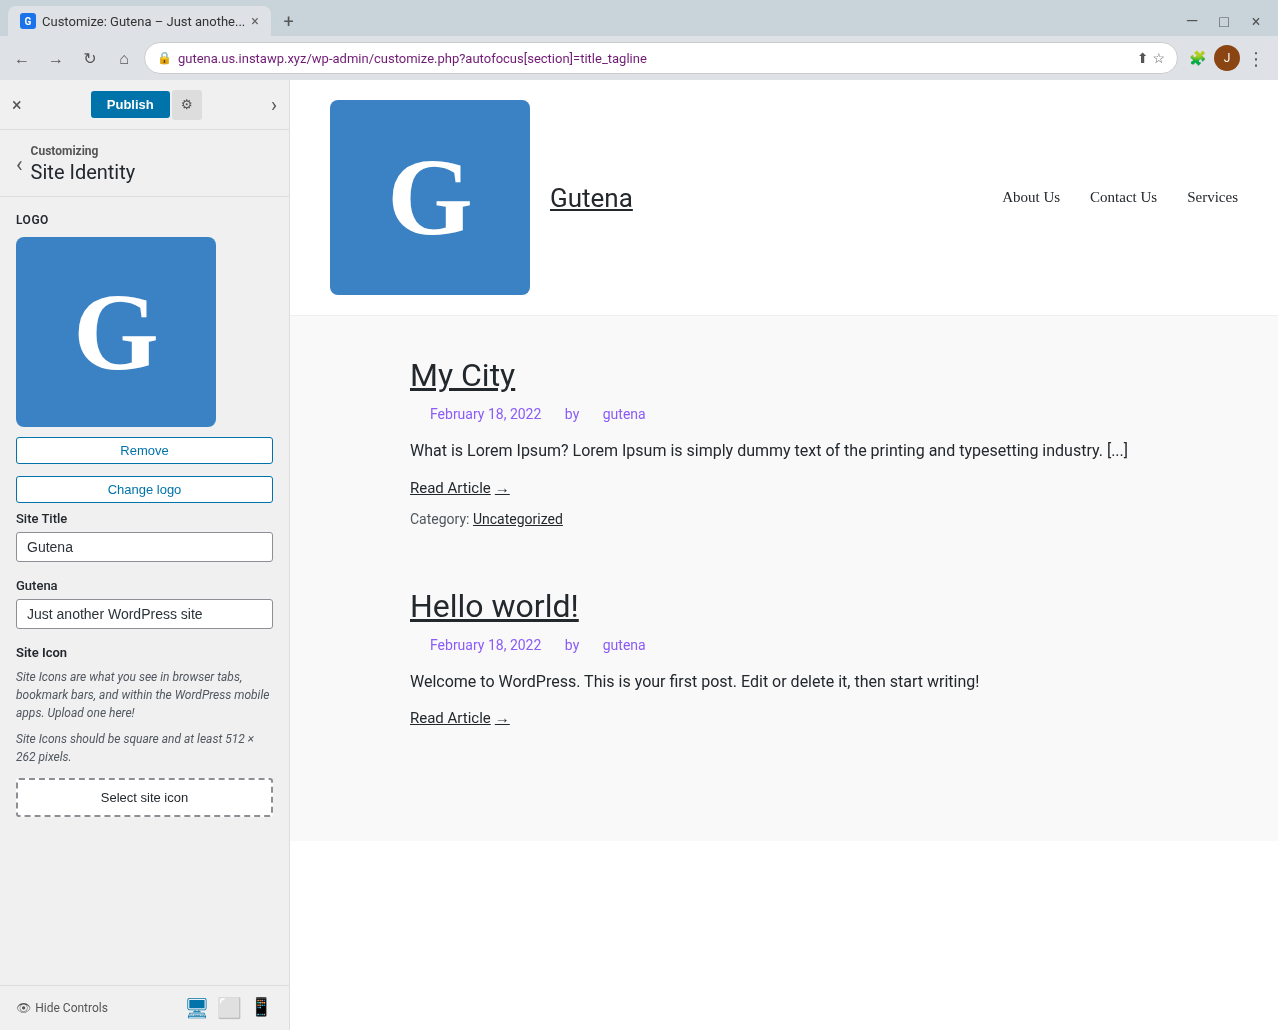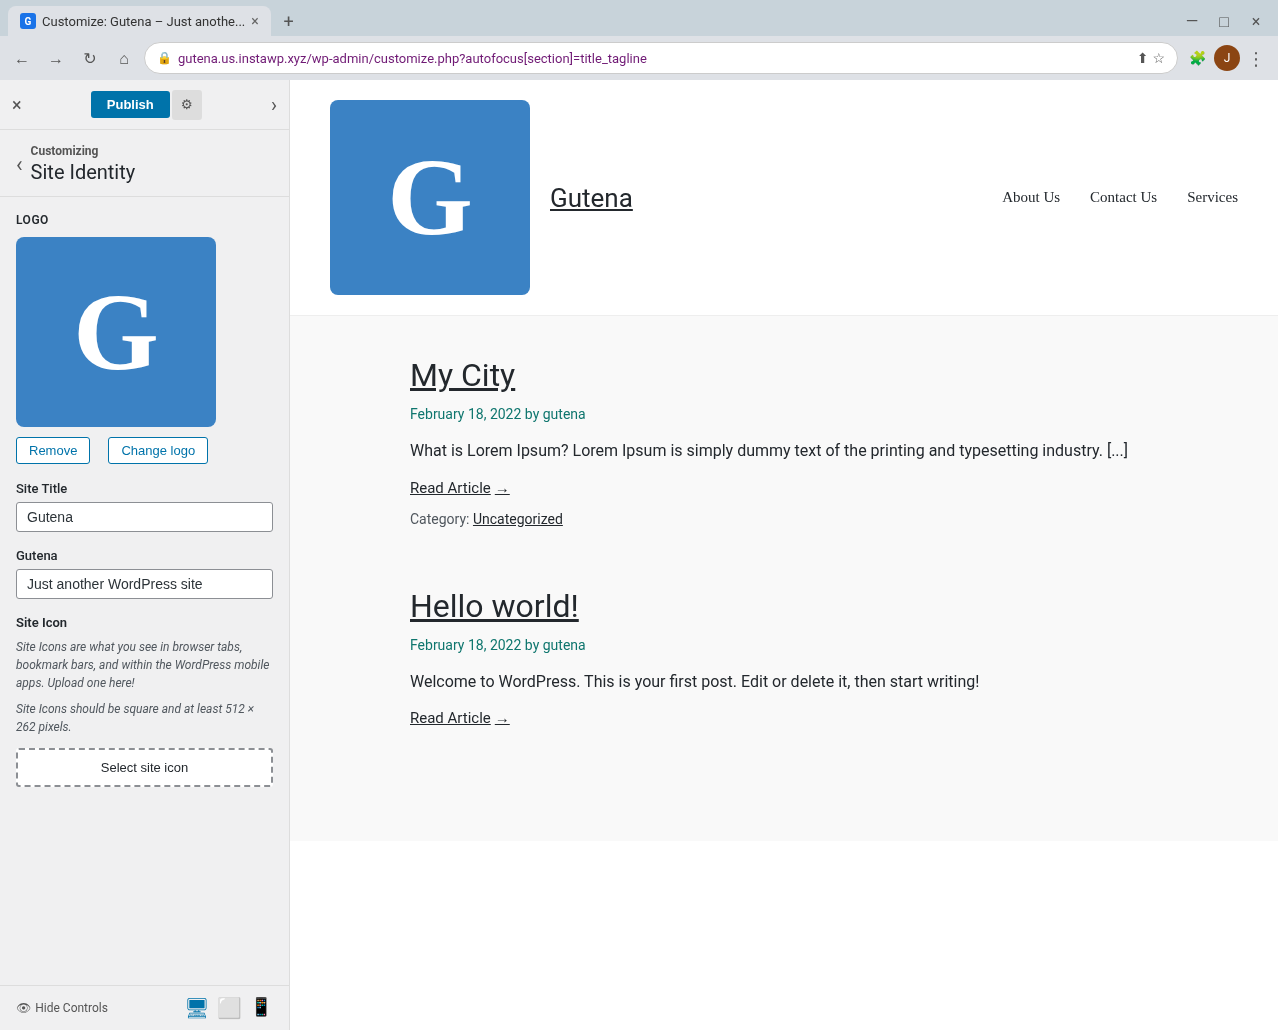--- a/index.html
+++ b/index.html
@@ -33,24 +33,24 @@
     .gear-btn { background: #ddd; border: none; width: 30px; height: 30px; border-radius: 3px; cursor: pointer; display: flex; align-items: center; justify-content: center; color: #555; }
     .publish-group { display: flex; align-items: center; gap: 2px; }
 
     .customizing-header { padding: 14px 16px 12px; border-bottom: 1px solid #ddd; }
     .customizing-label { font-size: 12px; color: #555; margin-bottom: 2px; font-weight: bold; }
     .customizing-title { font-size: 20px; color: #23282d; font-weight: 400; }
 
     .panel-content { flex: 1; overflow-y: auto; padding: 16px; }
 
     .section-label { font-size: 12px; font-weight: 600; color: #23282d; margin-bottom: 10px; text-transform: uppercase; letter-spacing: 0.5px; }
-    .logo-container { margin-bottom: 17px; }
+    .logo-container { margin-bottom: 8px; }
     .logo-preview { width: 200px; height: 190px; background: #3b82c4; border-radius: 8px; display: flex; align-items: center; justify-content: center; margin-bottom: 10px; }
     .logo-g { font-size: 110px; color: white; font-weight: bold; font-family: Georgia, serif; line-height: 1; }
-    .logo-actions { display: flex; gap: 18px; }
+    .logo-actions { display: flex; gap: 12px; flex-direction: column; }
     .logo-btn { border: 1px solid #0073aa; background: white; color: #0073aa; padding: 5px 12px; border-radius: 3px; cursor: pointer; font-size: 13px; }
 
     .field-group { margin-bottom: 16px; }
     .field-label { font-size: 13px; color: #23282d; margin-bottom: 6px; font-weight: 500; }
     .field-input { width: 100%; border: 1px solid #8c8f94; border-radius: 3px; padding: 6px 10px; font-size: 14px; color: #2c3338; background: white; outline: none; }
 
     .site-icon-section { margin-top: 8px; }
     .site-icon-label { font-size: 13px; font-weight: 600; color: #23282d; margin-bottom: 8px; }
     .site-icon-desc { font-size: 12px; color: #50575e; line-height: 1.5; margin-bottom: 8px; font-style: italic; }
     .site-icon-desc2 { font-size: 12px; color: #50575e; line-height: 1.5; margin-bottom: 12px; font-style: italic; }
@@ -73,21 +73,21 @@
     .site-title-area { margin-left: 20px; }
     .site-name { font-size: 26px; color: #23282d; font-weight: 400; text-decoration: underline; }
     .site-nav { margin-left: auto; display: flex; gap: 30px; }
     .nav-item { font-size: 15px; color: #23282d; cursor: pointer; font-family: Liberation Serif, serif; }
 
     
     .content-area { padding: 40px 40px 40px 120px; background: #f9f9f9; }
     .post-entry { margin-bottom: 60px; }
     .post-title { font-size: 32px; color: #23282d; font-weight: 400; text-decoration: underline; margin-bottom: 12px; cursor: pointer; }
     .post-meta { font-size: 14px; color: #50575e; margin-bottom: 16px; }
-    .post-meta span { color: #0f766e; }
+    .post-meta span { color: #8b5cf6; margin-left: 20px; }
     .post-excerpt { font-size: 16px; color: #23282d; line-height: 1.6; margin-bottom: 14px; }
     .read-article { font-size: 15px; color: #23282d; text-decoration: underline; cursor: pointer; margin-bottom: 14px; display: inline-flex; align-items: center; gap: 4px; }
     .post-category { font-size: 14px; color: #50575e; }
     .post-category a { color: #23282d; text-decoration: underline; }
 
     
     .preview-area::-webkit-scrollbar { width: 8px; }
     .preview-area::-webkit-scrollbar-track { background: #f1f1f1; }
     .preview-area::-webkit-scrollbar-thumb { background: #ccc; }
   </style>

